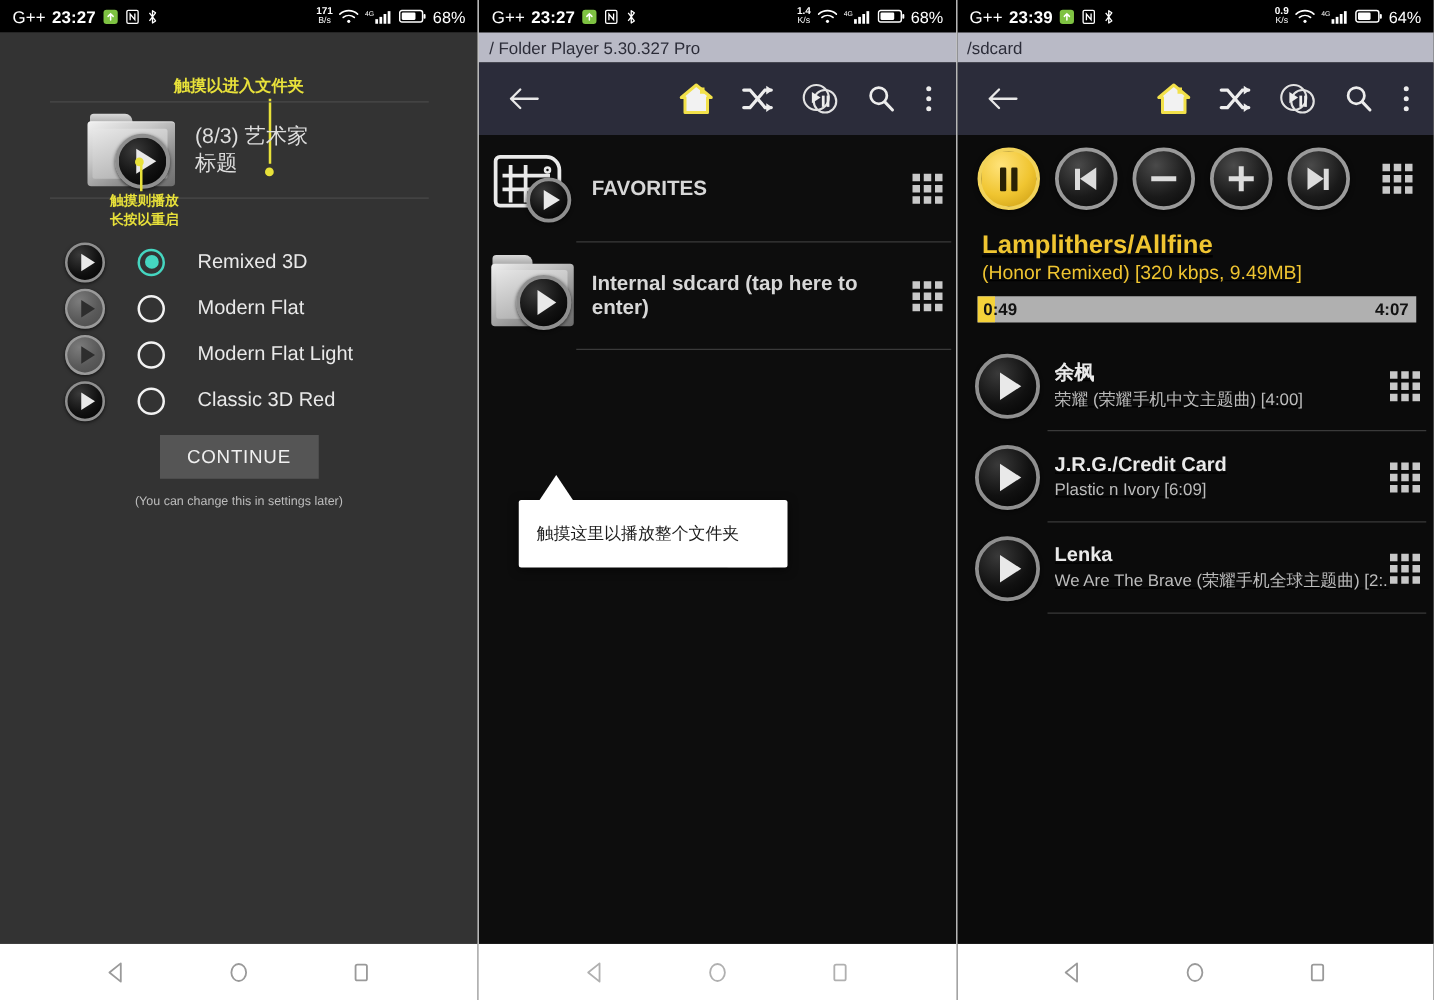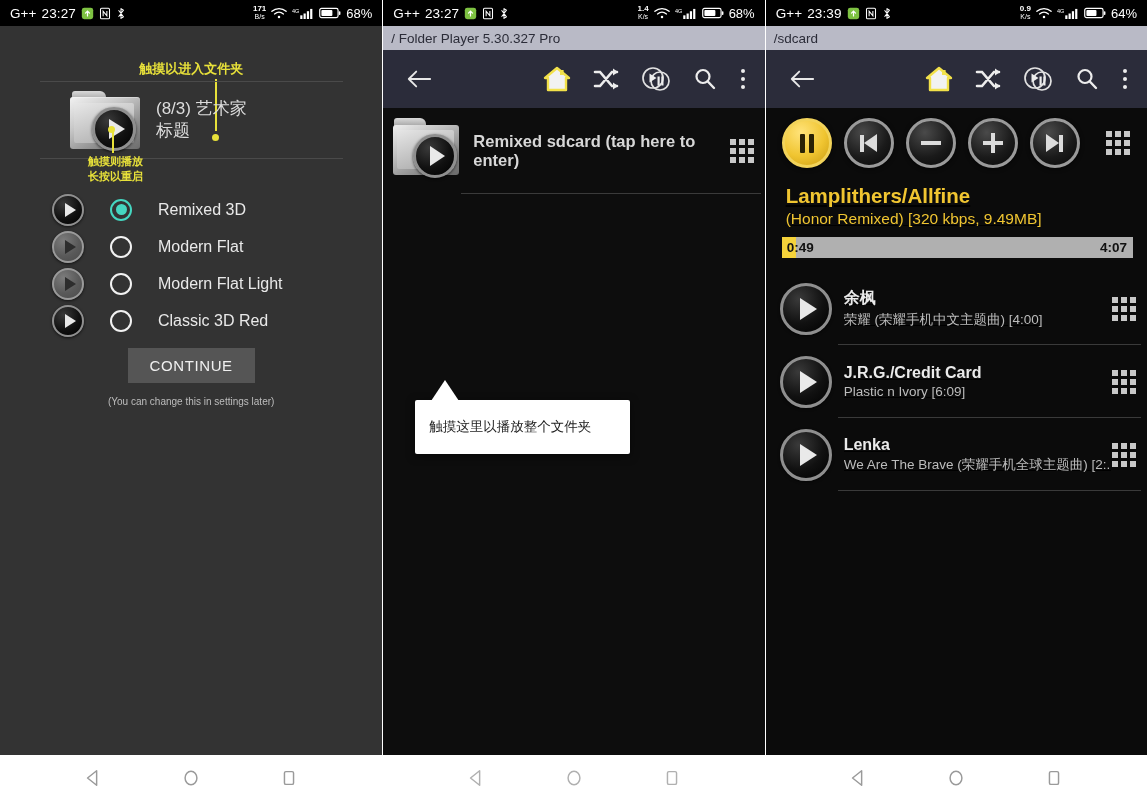--- a/index.html
+++ b/index.html
@@ -16,21 +16,21 @@
   .panel.p3 { width: 382px; background: #0b0b0b; }
   .gap { width: 1px; background: #ffffff; height: 800px; }
 
   
   .statusbar {
     height: 26px; background: #000000; color: #ffffff;
     display: flex; align-items: center; justify-content: space-between;
     padding: 0 10px; flex: 0 0 26px;
   }
   .sb-left { display: flex; align-items: center; gap: 5px; font-size: 13.5px; letter-spacing: .1px; }
-  .sb-clock { font-weight: 400; text-align: right; }
+  .sb-clock { font-weight: 700; text-align: right; }
   .sb-right { display: flex; align-items: center; gap: 5px; font-size: 13px; }
   .net-rate { display: flex; flex-direction: column; align-items: center;
     line-height: 8px; font-size: 8px; font-weight: 700; }
   .net-rate .u { font-size: 7px; font-weight: 400; }
   .sb-ico { display: inline-flex; align-items: center; }
   .batt-pct { font-size: 13px; }
 
   
   .pathbar {
     height: 24px; background: #b9bac6; color: #2b2c38;
@@ -510,33 +510,58 @@
               <circle cx="4" cy="4" r="2" fill="#ededed"></circle>
               <circle cx="4" cy="12" r="2" fill="#ededed"></circle>
               <circle cx="4" cy="20" r="2" fill="#ededed"></circle>
             </svg>
         </span>
       </div>
     </div>
 
     <div class="p2-body">
 
+      <div class="list-row">
+        <div class="lr-icon">
+          <div class="fav-icon">
+            <div class="fav-tag">
+                <span class="fav-dot"></span>
+              </div>
+            <div class="play-orb fav-play">
+                <span class="play-tri"></span>
+              </div>
+          </div>
+        </div>
+        <div class="lr-label">FAVORITES</div>
+        <div class="grid-handle">
+          <i></i>
+            <i></i>
+            <i></i>
+            <i></i>
+            <i></i>
+            <i></i>
+            <i></i>
+            <i></i>
+            <i></i>
+        </div>
+        <div class="row-sep"></div>
+      </div>
 
       <div class="list-row">
         <div class="lr-icon">
           <div class="sd-icon">
             <div class="sd-tab"></div>
               <div class="sd-body"></div>
               <div class="sd-fold"></div>
             <div class="play-orb sd-play">
                 <span class="play-tri"></span>
               </div>
           </div>
         </div>
-        <div class="lr-label">Remixed sdcard (tap here to enter)</div>
+        <div class="lr-label">Internal sdcard (tap here to enter)</div>
         <div class="grid-handle">
           <i></i>
             <i></i>
             <i></i>
             <i></i>
             <i></i>
             <i></i>
             <i></i>
             <i></i>
             <i></i>

